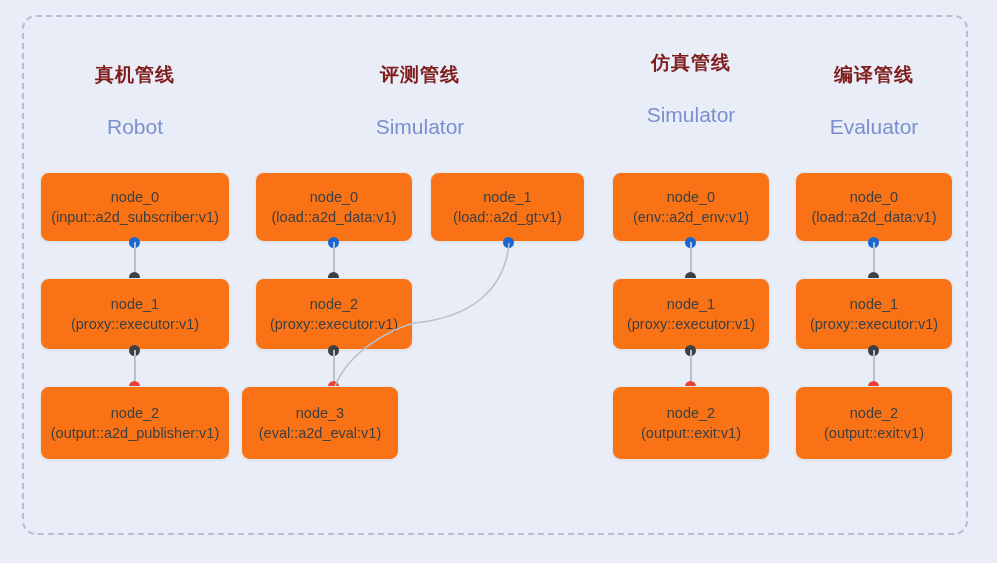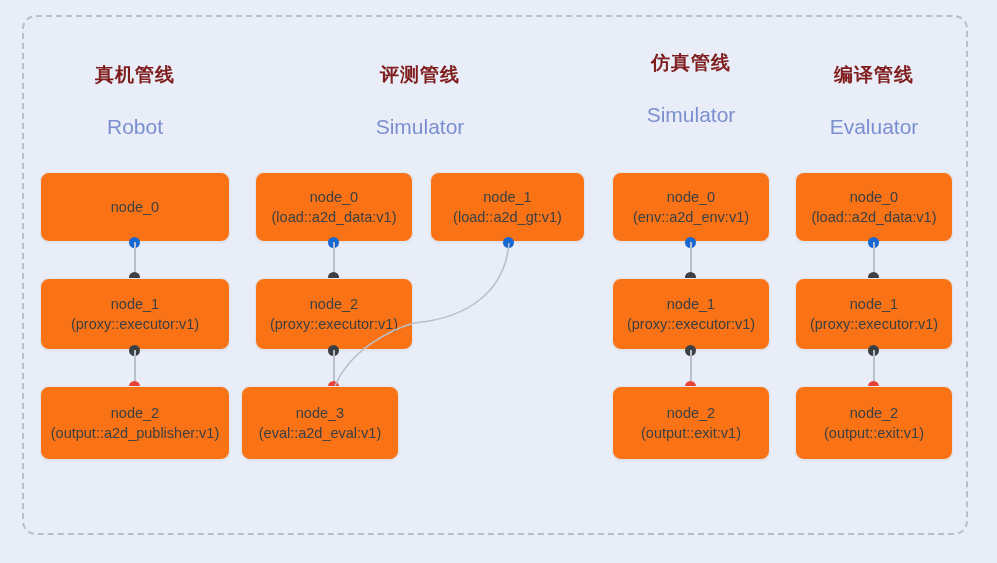--- a/index.html
+++ b/index.html
@@ -103,20 +103,21 @@
 
   <div class="dashed-frame"></div>
 
   <div class="col-header" style="left:40px; top:62px; width:190px;">
     <div class="col-title">真机管线</div>
     <div class="col-sub">Robot</div>
   </div>
 
   <div class="node" style="left:40px; top:172px; width:190px; height:70px;">
     <div class="node-name">node_0</div>
+    <div class="node-type">(input::a2d_subscriber:v1)</div>
   </div>
   <div class="dot dot-blue" style="left:129px; top:237px;"></div>
   <div class="edge-line" style="left:134px; top:242px; height:36px;"></div>
   <div class="dot dot-black" style="left:129px; top:272px;"></div>
 
   <div class="node" style="left:40px; top:278px; width:190px; height:72px;">
     <div class="node-name">node_1</div>
     <div class="node-type">(proxy::executor:v1)</div>
   </div>
   <div class="dot dot-black" style="left:129px; top:345px;"></div>

